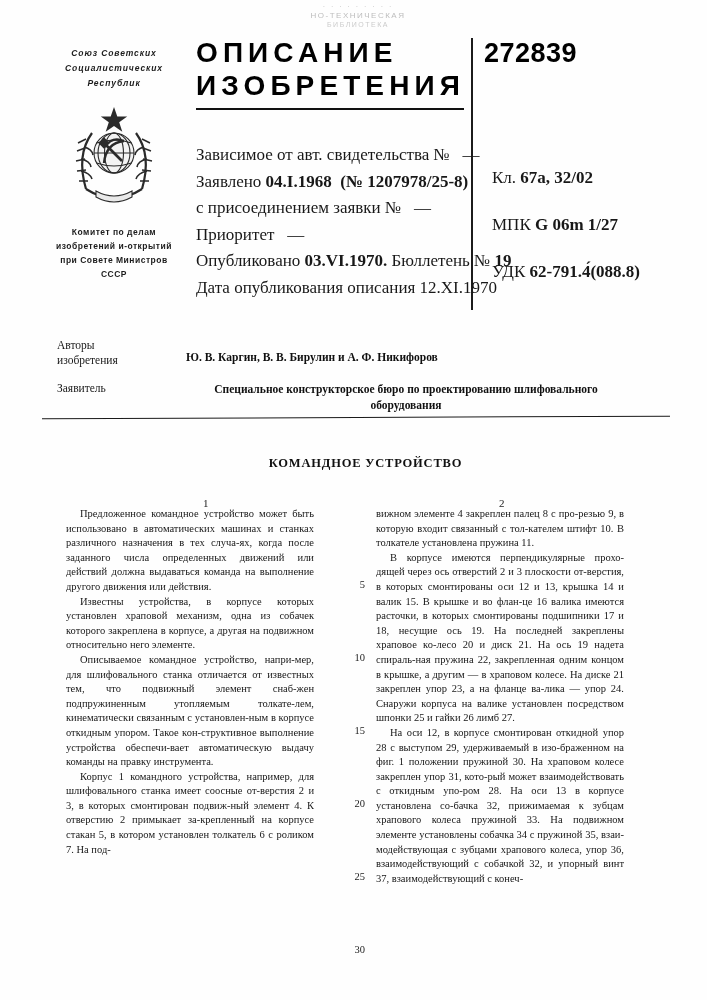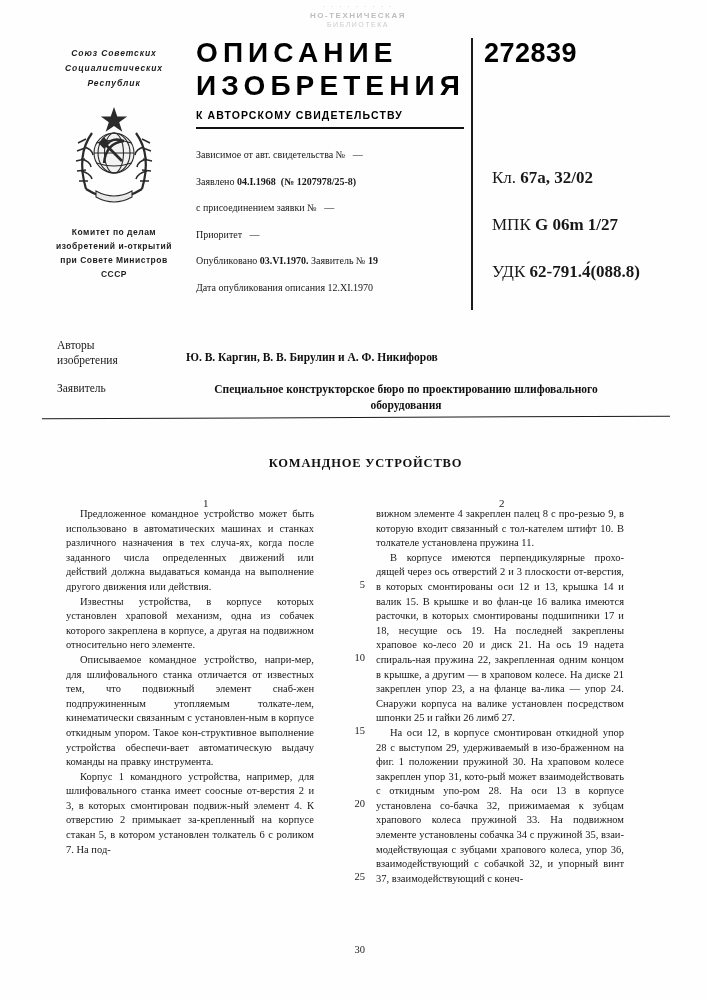--- a/index.html
+++ b/index.html
@@ -26,21 +26,21 @@
     height: 28px;
     font-family: "Liberation Sans", sans-serif;
     font-size: 7px;
     letter-spacing: 1px;
     color: #b9b9b9;
     text-align: center;
     line-height: 9px;
     opacity: 0.75;
   }
   .stamp .l1 { letter-spacing: 2px; }
-  .stamp .l2 { font-size: 8px; font-weight: bold; letter-spacing: 1.5px; color: #a8a8a8;}
+  .stamp .l2 { font-size: 8px; font-weight: normal; letter-spacing: 1.5px; color: #a8a8a8;}
   .stamp .l3 { letter-spacing: 1.5px; }
 
   
   .header {
     position: absolute;
     left: 0;
     top: 36px;
     width: 707px;
     height: 276px;
   }
@@ -126,21 +126,21 @@
     height: 272px;
     background: #1b1b1b;
   }
 
   
   .biblio {
     position: absolute;
     left: 196px;
     top: 106px;
     width: 280px;
-    font-size: 10px;
+    font-size: 17px;
     line-height: 26.5px;
     color: #181818;
   }
   .biblio .row { white-space: nowrap; }
   .biblio b { font-weight: bold; }
   .dash { letter-spacing: 0px; }
 
   .codes {
     position: absolute;
     left: 492px;
@@ -306,21 +306,20 @@
 
       <div class="committee">Комитет по делам</div>
       <div class="committee">изобретений и-открытий</div>
       <div class="committee">при Совете Министров</div>
       <div class="committee">СССР</div>
     </div>
 
     <div class="title-block">
       <div class="big-title">ОПИСАНИЕ</div>
       <div class="big-title">ИЗОБРЕТЕНИЯ</div>
-      <div class="sub-title">К АВТОРСКОМУ СВИДЕТЕЛЬСТВУ</div>
       <div class="title-rule"></div>
     </div>
 
     <div class="vrule"></div>
     <div class="patent-number">272839</div>
 
     <div class="biblio">
       <div class="row">
         <span>Зависимое от авт. свидетельства №</span>
         &nbsp;&nbsp;<span class="dash">—</span>
@@ -334,21 +333,21 @@
         <span>с присоединением заявки №</span>
         &nbsp;&nbsp;<span class="dash">—</span>
       </div>
       <div class="row">
         <span>Приоритет</span>
         &nbsp;&nbsp;<span class="dash">—</span>
       </div>
       <div class="row">
         <span>Опубликовано</span>
         <b>03.VI.1970.</b>
-        <span>Заявитель №</span>
+        <span>Бюллетень №</span>
         <b>19</b>
       </div>
       <div class="row">
         <span>Дата опубликования описания</span>
         <span>12.XI.1970</span>
       </div>
     </div>
 
     <div class="codes">
       <div class="c-row">

